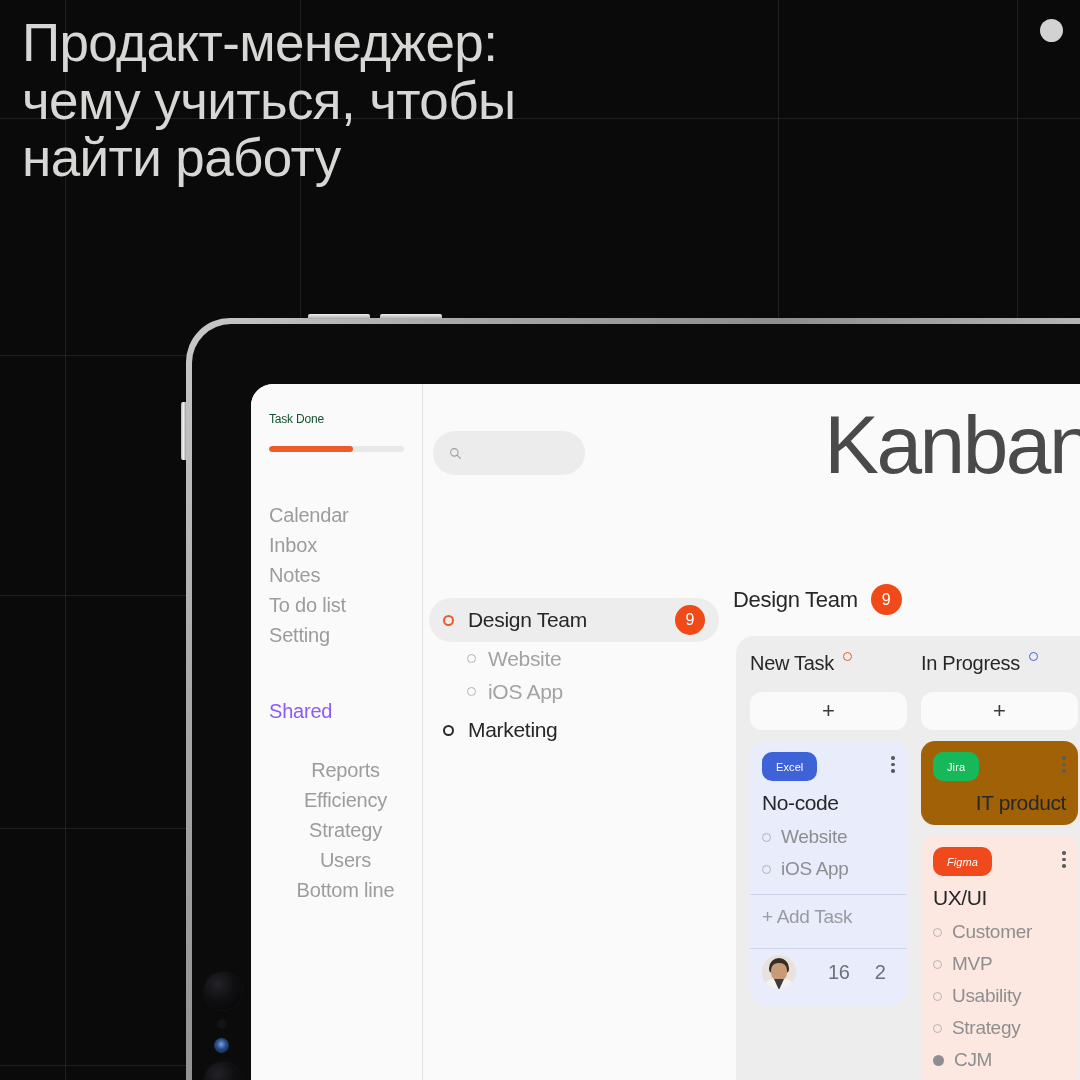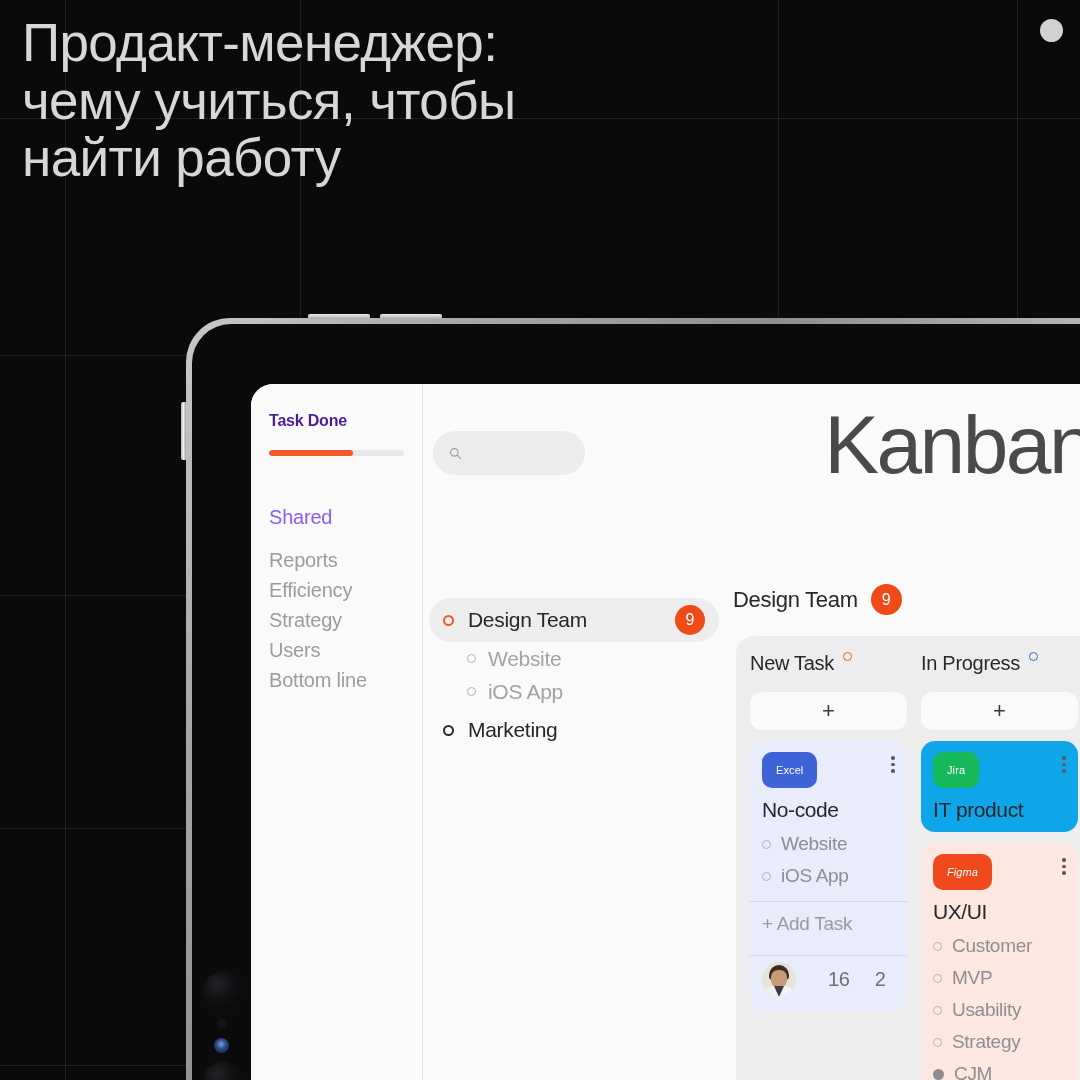--- a/index.html
+++ b/index.html
@@ -81,34 +81,34 @@
     display:flex;
   }
 
   
   #sidebar {
     width:172px; flex:0 0 172px; height:100%;
     background:#fafafa;
     border-right:1px solid #e2e2e2;
     padding:28px 0 0 18px;
   }
-  #task-done-title { font-size:16px; color:#4c1d95; font-weight:700; letter-spacing:-0.2px; }
+  #task-done-title { font-size:12px; color:#14532d; font-weight:400; letter-spacing:-0.2px; }
   #progress-track {
     margin-top:20px; width:135px; height:6px; border-radius:3px; background:#e8e8e8;
     overflow:hidden;
   }
   #progress-fill { height:100%; border-radius:3px; background:#ef5a2a; }
 
   .nav-group { margin-top:48px; }
   .nav-link {
     font-size:20px; color:#9c9c9e; line-height:30px; letter-spacing:-0.2px;
     cursor:pointer; white-space:nowrap;
   }
   #shared-label { font-size:20px; color:#8b5cf6; margin-top:50px; letter-spacing:-0.2px; }
-  #shared-list { margin-top:16px; }
+  #shared-list { margin-top:32px;text-align:center; }
 
   
   #main { flex:1; position:relative; height:100%; background:#fafafa; }
 
   #search-box {
     position:absolute; left:10px; top:47px; width:152px; height:44px;
     background:#ececec; border-radius:22px; display:flex; align-items:center;
     padding-left:16px;
   }
   #search-input-hint { font-size:12px; color:#b5b5b5; margin-left:6px; }
@@ -168,27 +168,27 @@
     margin-top:10px; height:38px; border-radius:12px; background:#fafafa;
     display:flex; align-items:center; justify-content:center;
     font-size:22px; color:#3a3a3d; cursor:pointer; line-height:1;
   }
 
   .card {
     margin-top:11px; border-radius:14px; padding:11px 12px 10px 12px;
     position:relative;
   }
   .card.blue  { background:#e8ecfb; }
-  .card.green { background:#0ea5e9; }
+  .card.green { background:#a16207;text-align:right; }
   .card.pink  { background:#fde8e1; }
 
   .card-top { display:flex; align-items:flex-start; }
   .tag {
     display:inline-flex; align-items:center; justify-content:center;
-    height:36px; padding:0 14px; border-radius:10px;
+    height:29px; padding:0 14px; border-radius:10px;
     font-size:11px; color:#fff; letter-spacing:0.1px;
   }
   .tag.excel { background:#3e63d8; }
   .tag.jira  { background:#17b859; }
   .tag.figma { background:#f0491c;font-style:italic; }
   .kebab {
     margin-left:auto; width:4px; display:flex; flex-direction:column; gap:3px;
     align-items:center; padding-top:4px; cursor:pointer;
   }
   .kebab i { width:3.5px; height:3.5px; border-radius:50%; background:#5b5b5e; display:block; }
@@ -260,20 +260,27 @@
       </div>
 
       <div id="screen">
 
         <div id="sidebar">
           <div id="task-done-title">Task Done</div>
           <div id="progress-track">
             <div id="progress-fill" style="width: 62%;"></div>
           </div>
 
+          <div class="nav-group">
+            <div class="nav-link">Calendar</div>
+            <div class="nav-link">Inbox</div>
+            <div class="nav-link">Notes</div>
+            <div class="nav-link">To do list</div>
+            <div class="nav-link">Setting</div>
+          </div>
 
           <div id="shared-label">Shared</div>
           <div id="shared-list">
             <div class="nav-link">Reports</div>
             <div class="nav-link">Efficiency</div>
             <div class="nav-link">Strategy</div>
             <div class="nav-link">Users</div>
             <div class="nav-link">Bottom line</div>
           </div>
         </div>

